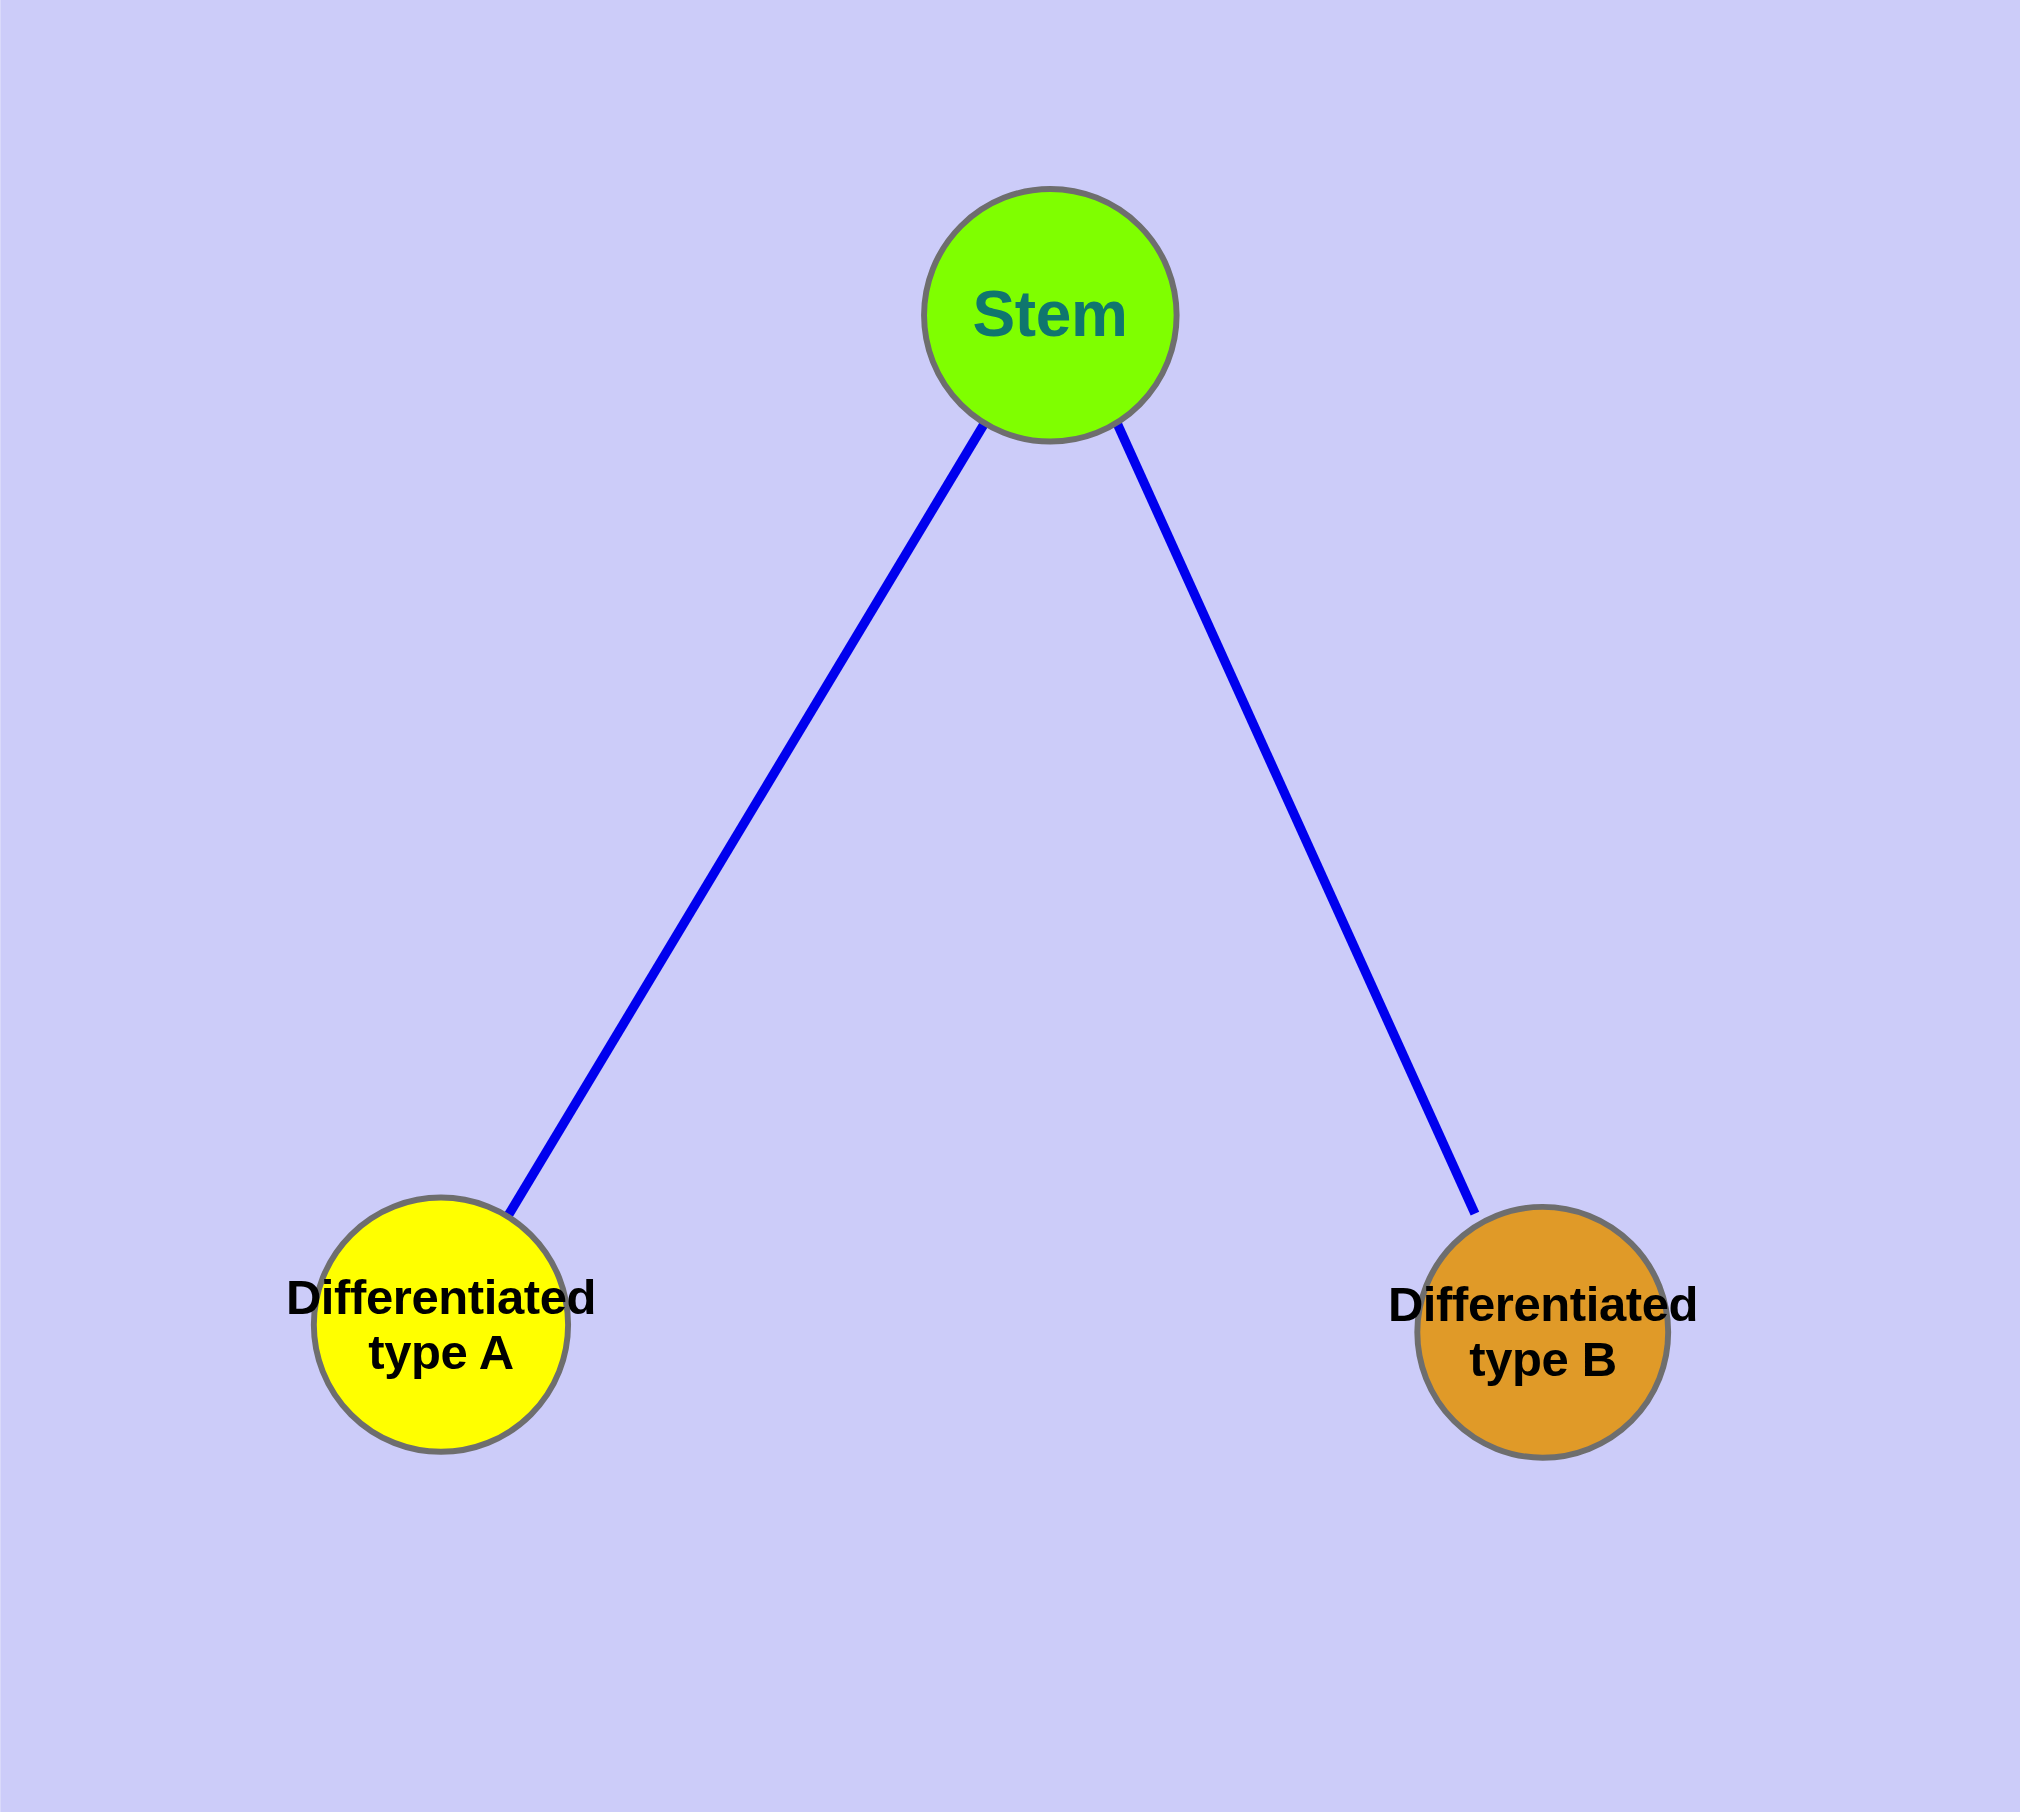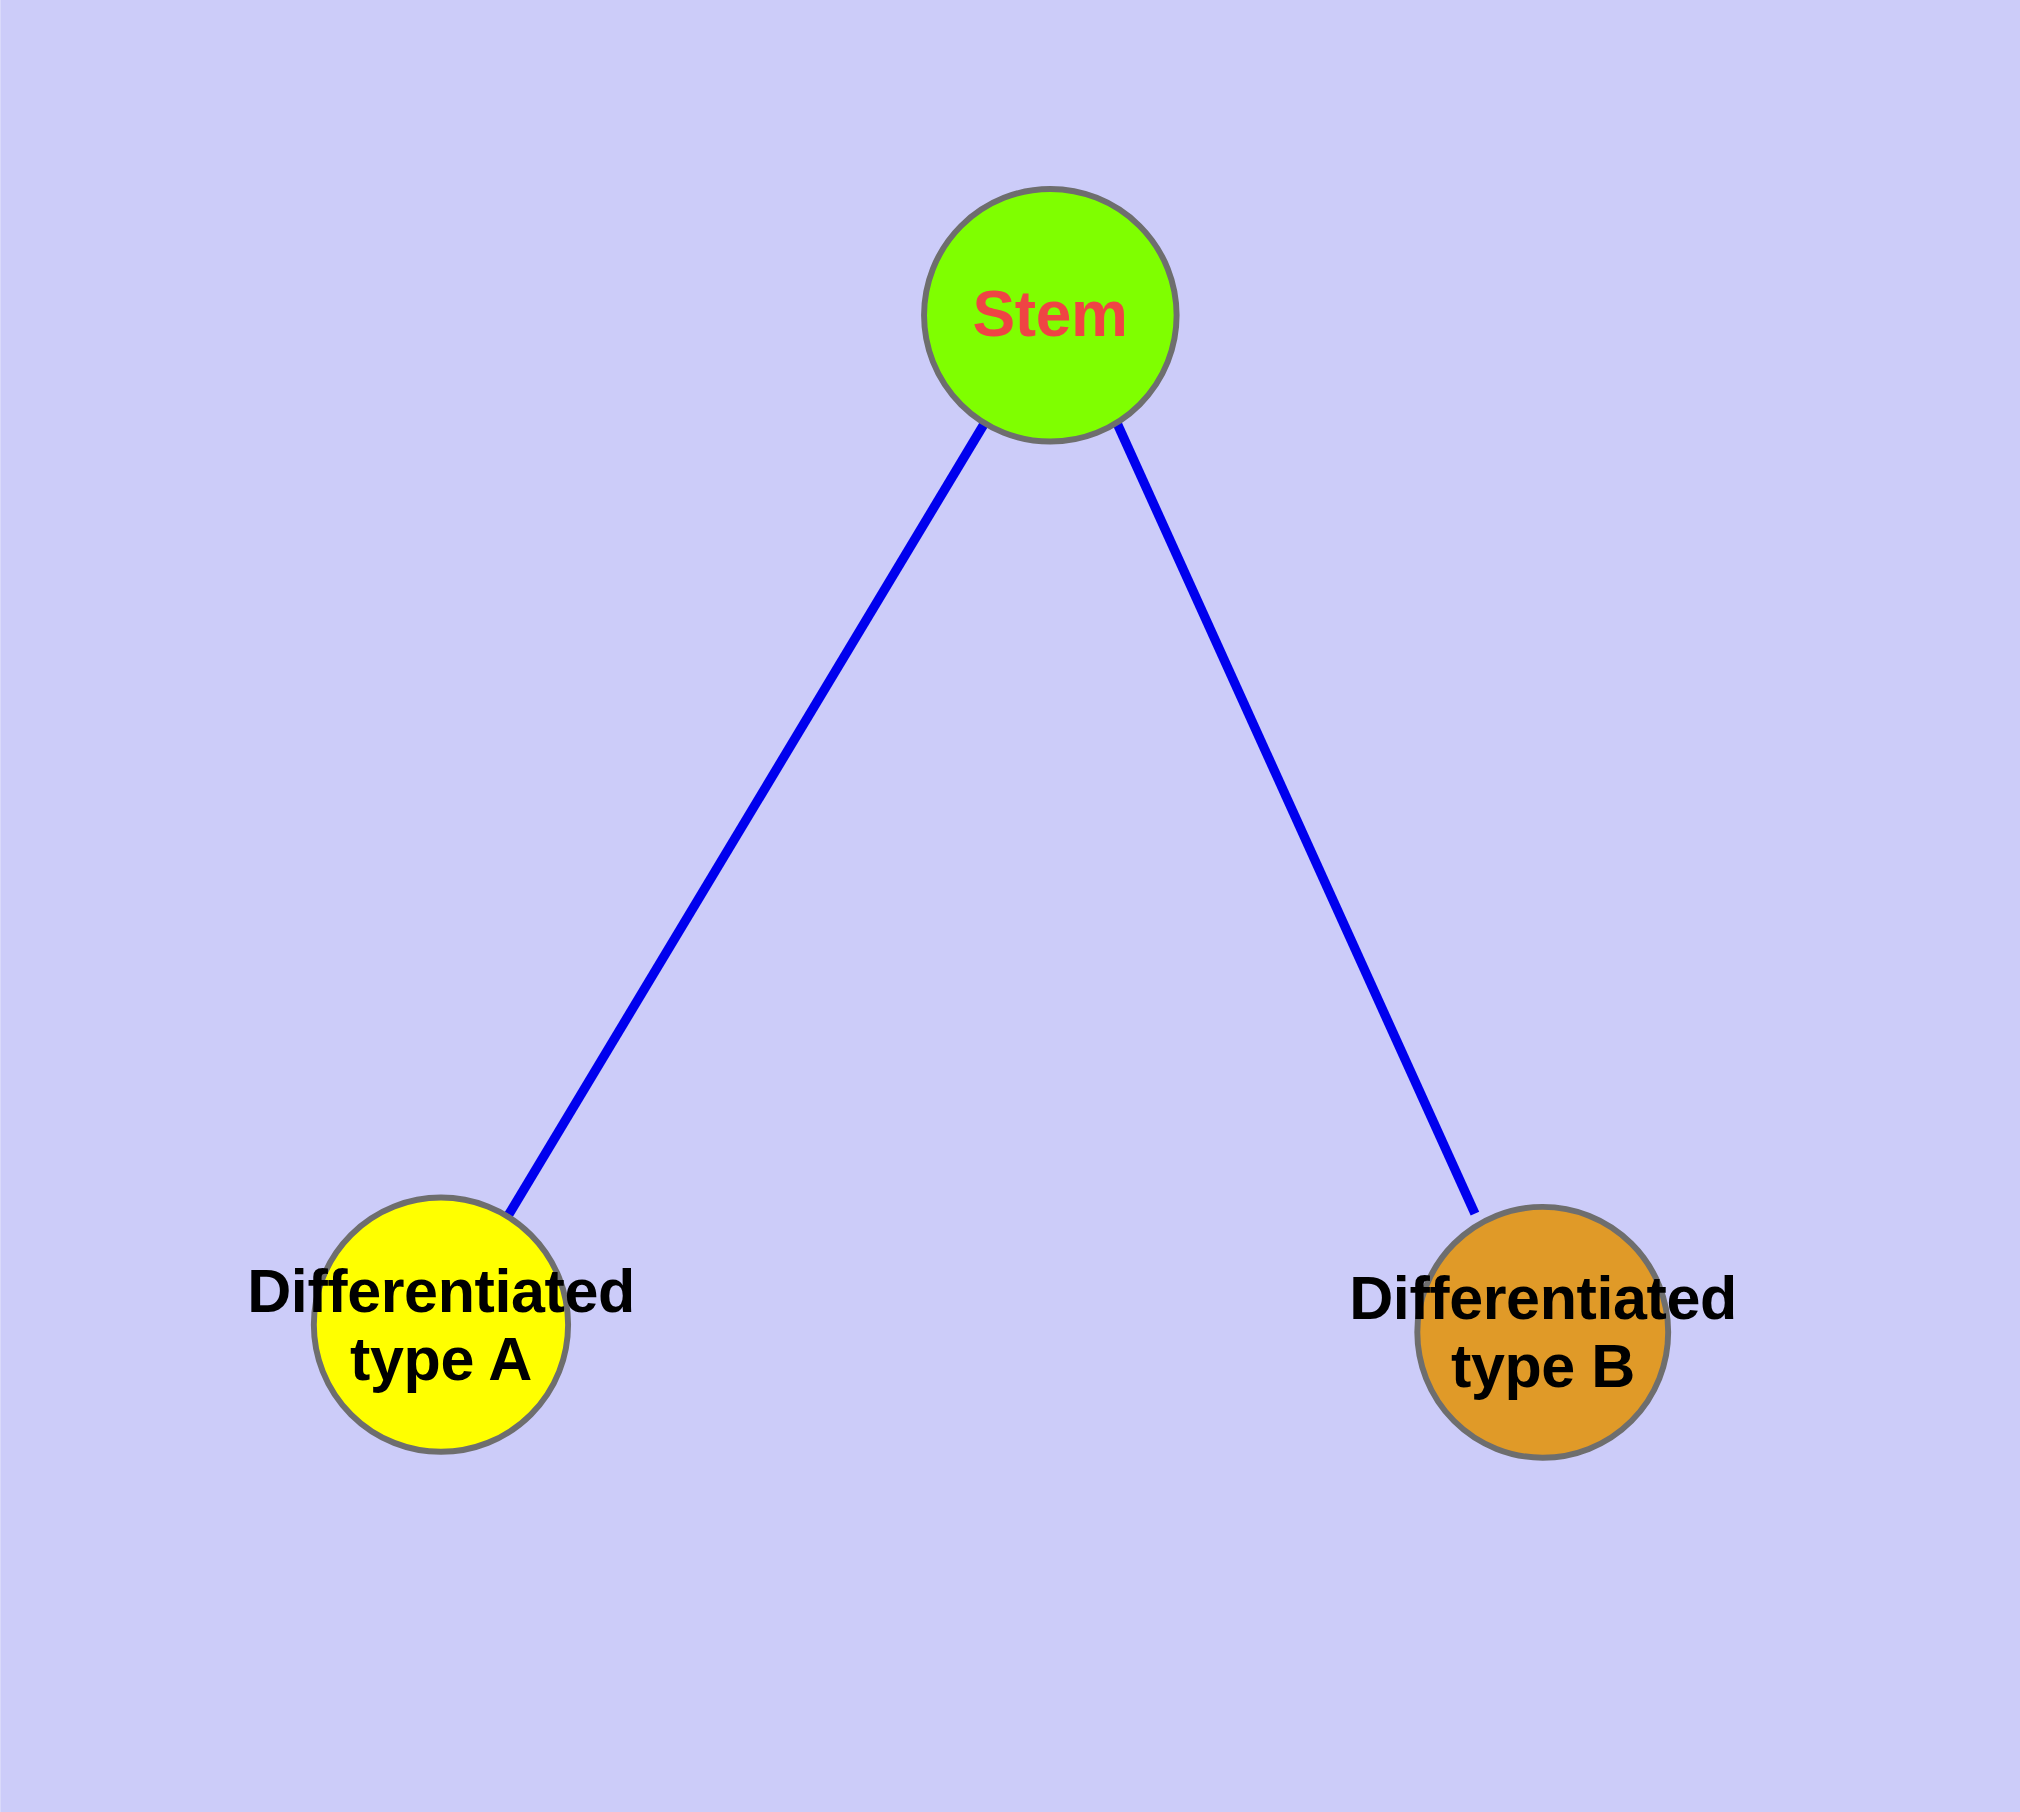--- a/index.html
+++ b/index.html
@@ -32,21 +32,21 @@
     white-space: pre;
     line-height: 1.12;
     letter-spacing: -0.4px;
     transform: translate(-50%, -50%);
     pointer-events: none;
   }
   .node-label.single {
     font-size: 64px;
   }
   .node-label.double {
-    font-size: 61px;
+    font-size: 49px;
   }
 </style>
 </head>
 <body>
 
 <div id="canvas" style="width: 2021px; height: 1812px;">
 
   <svg id="graph-svg" viewBox="0 0 2384 2138" xmlns="http://www.w3.org/2000/svg">
     <rect id="bg-rect" x="0" y="0" width="2384" height="2138" fill="#ccccf9"></rect>
     <g id="edge-layer">
@@ -54,21 +54,21 @@
         <line x1="1318" y1="500" x2="1740" y2="1432" stroke="#0000ee" stroke-width="11" stroke-linecap="butt"></line>
       </g>
     <g id="node-layer">
         <circle cx="1239" cy="372" r="149" fill="#7fff00" stroke="#6e6e6e" stroke-width="7"></circle>
         <circle cx="520" cy="1563" r="150" fill="#ffff00" stroke="#6e6e6e" stroke-width="7"></circle>
         <circle cx="1820" cy="1572" r="148" fill="#e09a28" stroke="#6e6e6e" stroke-width="7"></circle>
       </g>
   </svg>
 
   <div id="label-layer">
-      <div class="node-label single" style="left: 1050px; top: 315px; color: #ef4444;">Stem</div>
+      <div class="node-label single" style="left: 1050px; top: 315px; color: #0f766e;">Stem</div>
       <div class="node-label double" style="left: 441px; top: 1325px; color: rgb(0, 0, 0);">Differentiated
 type A</div>
       <div class="node-label double" style="left: 1543px; top: 1332px; color: rgb(0, 0, 0);">Differentiated
 type B</div>
     </div>
 
 </div>
 
 
 </body></html>

